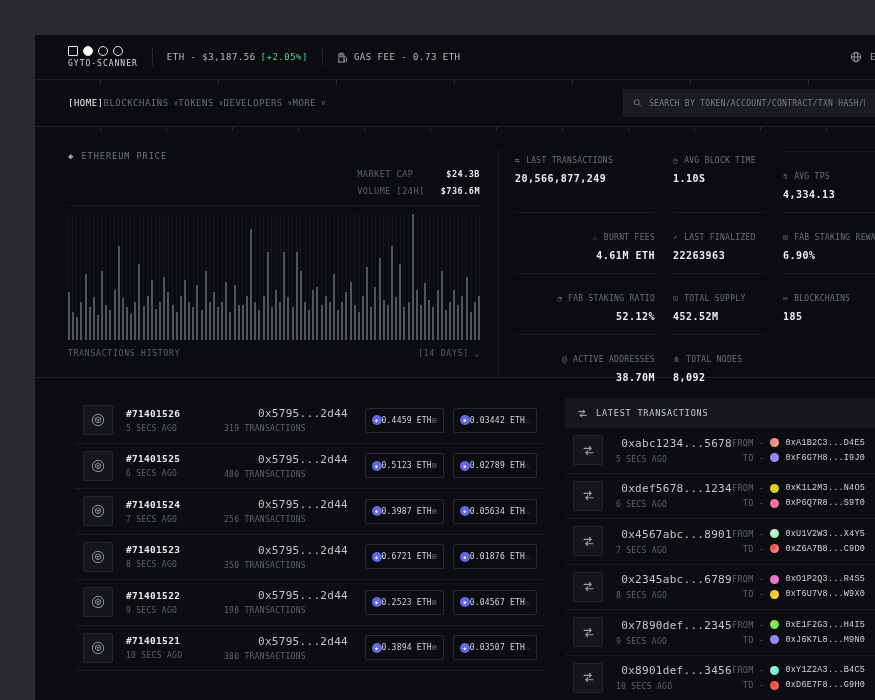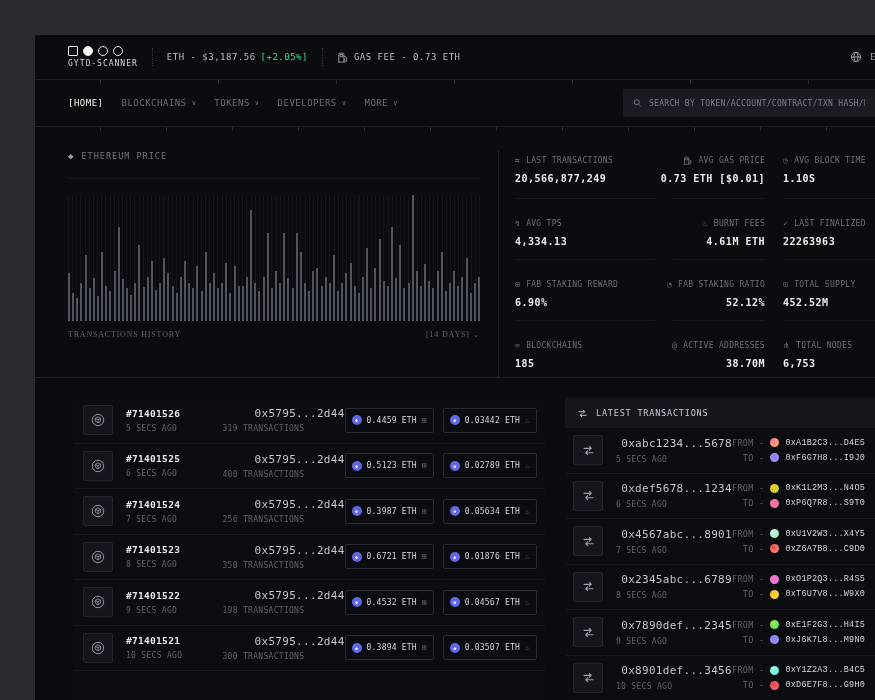--- a/index.html
+++ b/index.html
@@ -36,21 +36,21 @@
   
   .hero { display:flex; padding:24px 0 0 33px; height:250px; }
   .hero-left { width:412px; }
   .label-row { display:flex; align-items:center; gap:7px; font-size:8.5px; color:#70767f; letter-spacing:1px; white-space:nowrap;}
   .price-row { display:flex; margin-top:8px; }
   .big-price { font-size:13px; font-weight:bold; letter-spacing:0.5px; white-space:nowrap;}
   .btc { font-size:8.5px; color:#5d626b; margin-top:4px; letter-spacing:0.5px;}
   .cap-table { margin-left:auto; display:grid; grid-template-columns:auto auto; column-gap:16px; row-gap:7px; font-size:8.5px; align-content:start;}
   .cap-label { color:#5d626b; letter-spacing:0.5px; white-space:nowrap;}
   .cap-val { text-align:right; font-weight:bold; letter-spacing:0.5px; white-space:nowrap;}
-  .chart-wrap { margin-top:9px; border-top:1px solid #17191f; padding-top:16px;font-family:Liberation Serif, serif; }
+  .chart-wrap { margin-top:9px; border-top:1px solid #17191f; padding-top:8px; }
   .chart { height:126px; display:flex; align-items:flex-end; justify-content:space-between;
      background:repeating-linear-gradient(90deg,#14161b 0 1px, transparent 1px 4.15px); }
   .bar { width:2px; background:#51555e; }
   .chart-footer { display:flex; justify-content:space-between; margin-top:9px; font-size:8px; color:#5d626b; letter-spacing:0.8px;}
   .hero-sep { border-left:1px dotted #32353d; margin:0 16px 0 18px; }
 
   
   .stats { flex:1; display:grid; grid-template-columns:140px 92px minmax(0,1fr); column-gap:18px; align-content:start; }
   .stat { padding:20px 0 12px 0; min-width:0; }
   .stat.r1 { padding-top:5px; padding-bottom:14px; }
@@ -70,21 +70,21 @@
   .panel-head .view-all { margin-left:auto; color:#60656e; letter-spacing:0.5px; cursor:pointer; font-size:8px;}
   .prow { height:45.5px; display:flex; align-items:center; border-bottom:1px solid #17191f; padding:0 8px; }
   .icon-box { width:30px; height:30px; background:#14161b; border:1px solid #23262d; border-radius:2px; display:flex; align-items:center; justify-content:center; color:#9ba0a8; flex:0 0 auto;}
   .bcol1 { width:98px; margin-left:13px; }
   .bcol2 { width:124px; }
   .bnum { font-size:9.5px; font-weight:bold; letter-spacing:0.3px; white-space:nowrap;}
   .bage { font-size:8px; color:#5d626b; margin-top:5px; letter-spacing:0.3px; white-space:nowrap;}
   .bhash { font-size:11px; color:#c3c6cb; letter-spacing:0.3px; white-space:nowrap;text-align:right;}
   .btx { font-size:8px; color:#5d626b; margin-top:4px; letter-spacing:0.3px; white-space:nowrap;}
   .badges { display:flex; gap:9px; margin-left:auto; }
-  .badge { height:25px; border:1px solid #282b33; background:#0b0c0f; border-radius:2px; display:flex; align-items:center; gap:5px; padding:0 6px; font-size:8px; color:#d4d6da; letter-spacing:0.2px; white-space:nowrap;}
+  .badge { height:25px; border:1px solid #282b33; background:#0b0c0f; border-radius:2px; display:flex; align-items:center; padding:0 6px; font-size:8px; color:#d4d6da; letter-spacing:0.2px; white-space:nowrap;}
   .eth-circ { width:10px; height:10px; border-radius:50%; background:#6168e8; display:flex; align-items:center; justify-content:center; font-size:5px; color:#fff; flex:0 0 auto;}
   .badge .tail { color:#6b7079; font-size:8px; }
 
   .tcol1 { width:150px; margin-left:13px; }
   .fromto { margin-left:auto; display:flex; flex-direction:column; gap:5px; padding-right:2px;}
   .ft-line { display:flex; align-items:center; justify-content:flex-end; gap:6px; font-size:8.5px; white-space:nowrap;}
   .ft-label { color:#5d626b; letter-spacing:0.3px;}
   .avatar { width:9px; height:9px; border-radius:50%; flex:0 0 auto;}
   .ft-addr { color:#d4d6da; letter-spacing:0.2px;font-family:Liberation Mono, monospace;}
   svg.ic { display:block; }
@@ -121,21 +121,21 @@
           <circle cx="6" cy="6" r="4.6" fill="none" stroke="#9ba0a8"></circle>
           <ellipse cx="6" cy="6" rx="2" ry="4.6" fill="none" stroke="#9ba0a8"></ellipse>
           <path d="M1.4 6h9.2" stroke="#9ba0a8"></path>
         </svg>
       <span style="width:5px; height:10px; overflow:hidden; font-size:9px; color:#9ba0a8;">E</span>
     </div>
   </div>
   <div class="hline ticks"></div>
 
   <div class="nav">
-    <div id="nav-items" style="display:flex; gap:18px;text-align:center;">
+    <div id="nav-items" style="display:flex; text-align:center;">
         <div class="nav-item active">
           <span>[HOME]</span>
         </div>
         <div class="nav-item">
           <span>BLOCKCHAINS</span>
           <span class="chev">∨</span>
         </div>
         <div class="nav-item">
           <span>TOKENS</span>
           <span class="chev">∨</span>
@@ -159,20 +159,26 @@
   </div>
   <div class="hline ticks fine"></div>
 
   <div class="hero">
     <div class="hero-left">
       <div class="label-row">
         <span style="font-size:9px; color:#9ba0a8;">◆</span>
         <span>ETHEREUM PRICE</span>
       </div>
       <div class="price-row">
+        <div class="cap-table">
+          <span class="cap-label">MARKET CAP</span>
+          <span class="cap-val">$24.3B</span>
+          <span class="cap-label">VOLUME [24H]</span>
+          <span class="cap-val">$736.6M</span>
+        </div>
       </div>
       <div class="chart-wrap">
         <div class="chart" id="chart">
             <div class="bar" style="height: 47.88px;"></div>
             <div class="bar" style="height: 27.72px;"></div>
             <div class="bar" style="height: 22.68px;"></div>
             <div class="bar" style="height: 37.8px;"></div>
             <div class="bar" style="height: 65.52px;"></div>
             <div class="bar" style="height: 32.76px;"></div>
             <div class="bar" style="height: 42.84px;"></div>
@@ -278,31 +284,20 @@
     </div>
     <div class="hero-sep"></div>
     <div class="stats" id="stats">
         <div class="stat r1">
           <div class="stat-label">
             <span>⇆</span>
             <span>LAST TRANSACTIONS</span>
           </div>
           <div class="stat-val">20,566,877,249</div>
         </div>
-        <div class="stat r1 right">
-          <div class="stat-label">
-            <span>
-              <svg class="ic" width="9" height="9" viewBox="0 0 12 12">
-                <path d="M2 11V2.5A1.2 1.2 0 013.2 1.3h3.1A1.2 1.2 0 017.5 2.5V11M1 11h7.5M3.3 2.8h2.9v2.4H3.3zM7.5 5h1.6l1.4 1.7V9.6a1 1 0 01-2 0V7.5h-1" fill="none" stroke="#6b7079" stroke-width="1.1"></path>
-              </svg>
-            </span>
-            <span>AVG GAS PRICE</span>
-          </div>
-          <div class="stat-val">0.73 ETH [$0.01]</div>
-        </div>
         <div class="stat r1">
           <div class="stat-label">
             <span>◷</span>
             <span>AVG BLOCK TIME</span>
           </div>
           <div class="stat-val">1.10S</div>
         </div>
         <div class="stat r2">
           <div class="stat-label">
             <span>↯</span>
@@ -357,21 +352,21 @@
             <span>@</span>
             <span>ACTIVE ADDRESSES</span>
           </div>
           <div class="stat-val">38.70M</div>
         </div>
         <div class="stat r4">
           <div class="stat-label">
             <span>⋔</span>
             <span>TOTAL NODES</span>
           </div>
-          <div class="stat-val">6,753</div>
+          <div class="stat-val">8,092</div>
         </div>
       </div>
   </div>
 
   <div class="full-div"></div>
 
   <div class="panels">
     <div class="panel blocks">
       <div class="rowlist" id="block-rows">
           <div class="prow">
@@ -497,21 +492,21 @@
               <div class="bnum">#71401522</div>
               <div class="bage">9 SECS AGO</div>
             </div>
             <div class="bcol2">
               <div class="bhash">0x5795...2d44</div>
               <div class="btx">198 TRANSACTIONS</div>
             </div>
             <div class="badges">
               <div class="badge">
                 <span class="eth-circ">◆</span>
-                <span>0.4532 ETH</span>
+                <span>0.2523 ETH</span>
                 <span class="tail">⊞</span>
               </div>
               <div class="badge">
                 <span class="eth-circ">◆</span>
                 <span>0.04567 ETH</span>
                 <span class="tail">♨</span>
               </div>
             </div>
           </div>
           <div class="prow">

